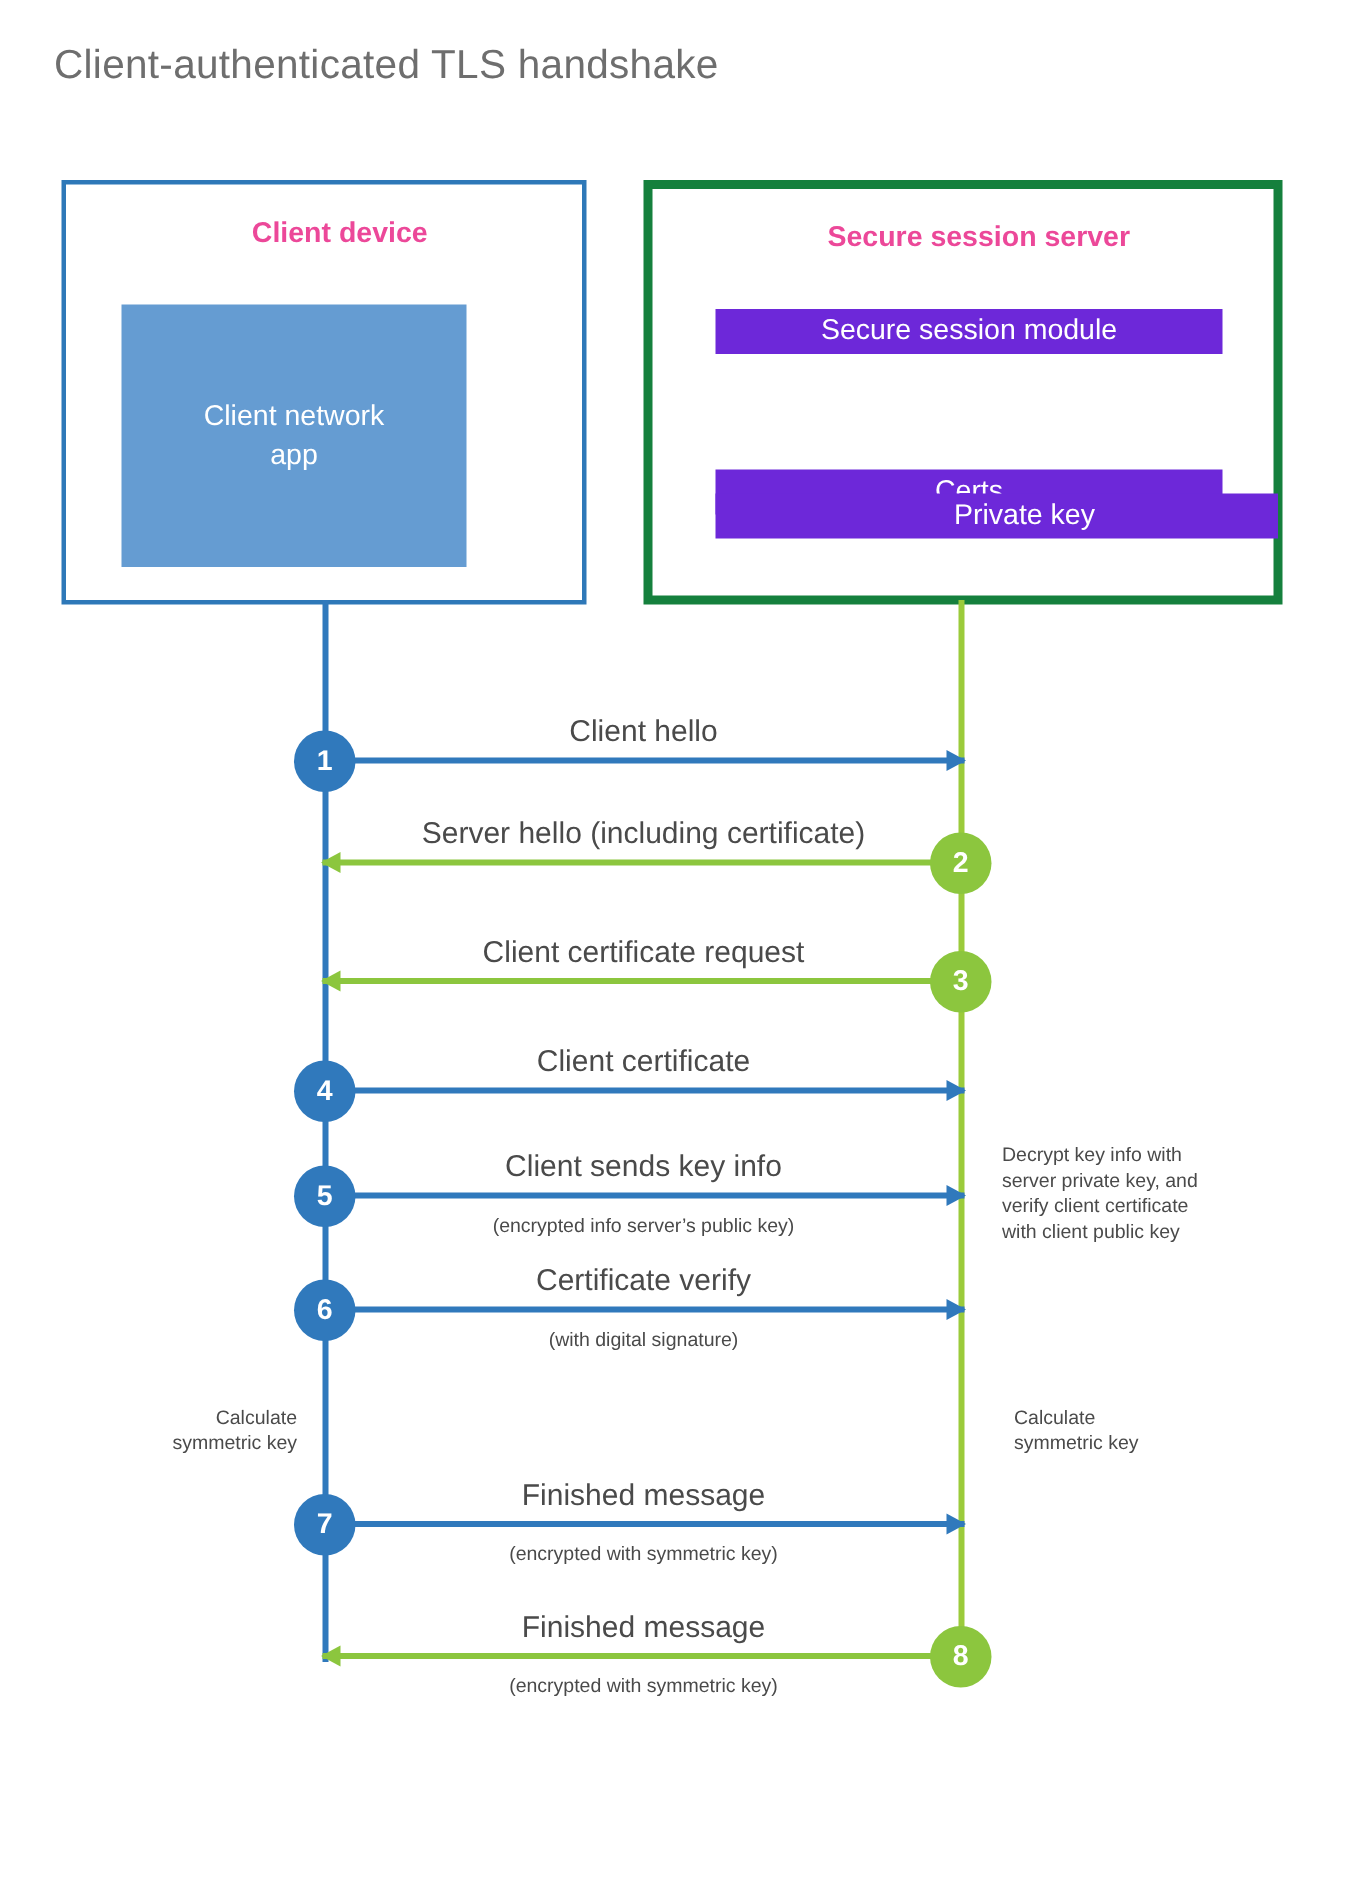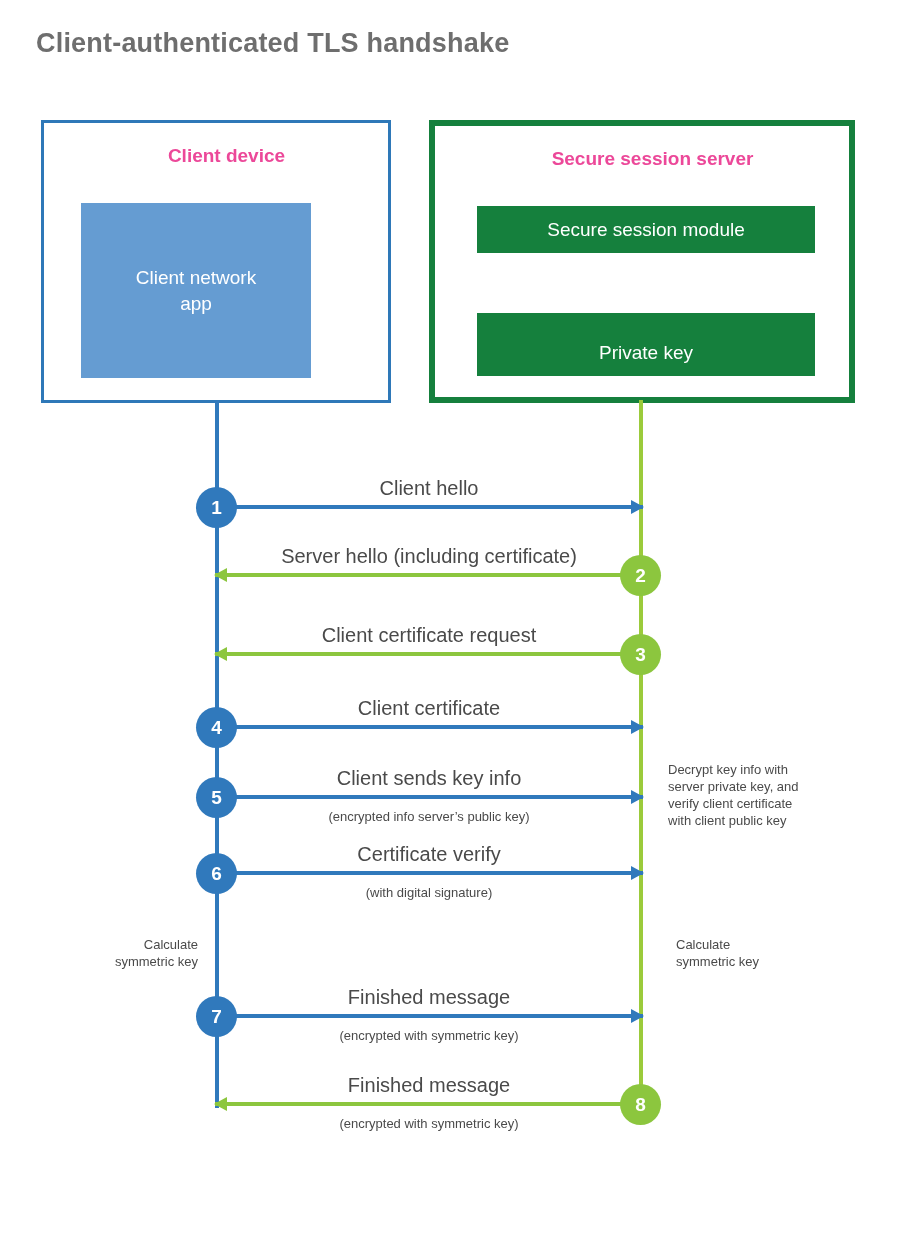--- a/index.html
+++ b/index.html
@@ -18,21 +18,21 @@
     background: #ffffff;
     overflow: hidden;
   }
 
   
   #diagram-title {
     position: absolute;
     left: 36px;
     top: 28px;
     font-size: 27px;
-    font-weight: 700;
+    font-weight: 400;
     letter-spacing: 0.2px;
     color: #6e6e6e;
     white-space: nowrap;
   }
 
   
   .participant-box {
     position: absolute;
     background: #ffffff;
     box-sizing: border-box;
@@ -77,32 +77,32 @@
     display: flex;
     align-items: center;
     justify-content: center;
     text-align: center;
     white-space: pre-line;
   }
   .server-block {
     position: absolute;
     left: 42px;
     width: 338px;
-    height: 47px;
-    background: #15803d;
+    height: 30px;
+    background: #6d28d9;
     color: #ffffff;
     font-size: 19px;
     display: flex;
     align-items: center;
     justify-content: center;
     text-align: center;
   }
   #server-block-0 { top: 80px; }
   #server-block-1 { top: 142px; margin-top: 45px; }
-  #server-block-2 { top: 203px; }
+  #server-block-2 { top: 203px; padding-left: 37px; }
 
   
   .lifeline {
     position: absolute;
     width: 4px;
   }
   #client-lifeline {
     left: 215px;
     top: 400px;
     height: 708px;

